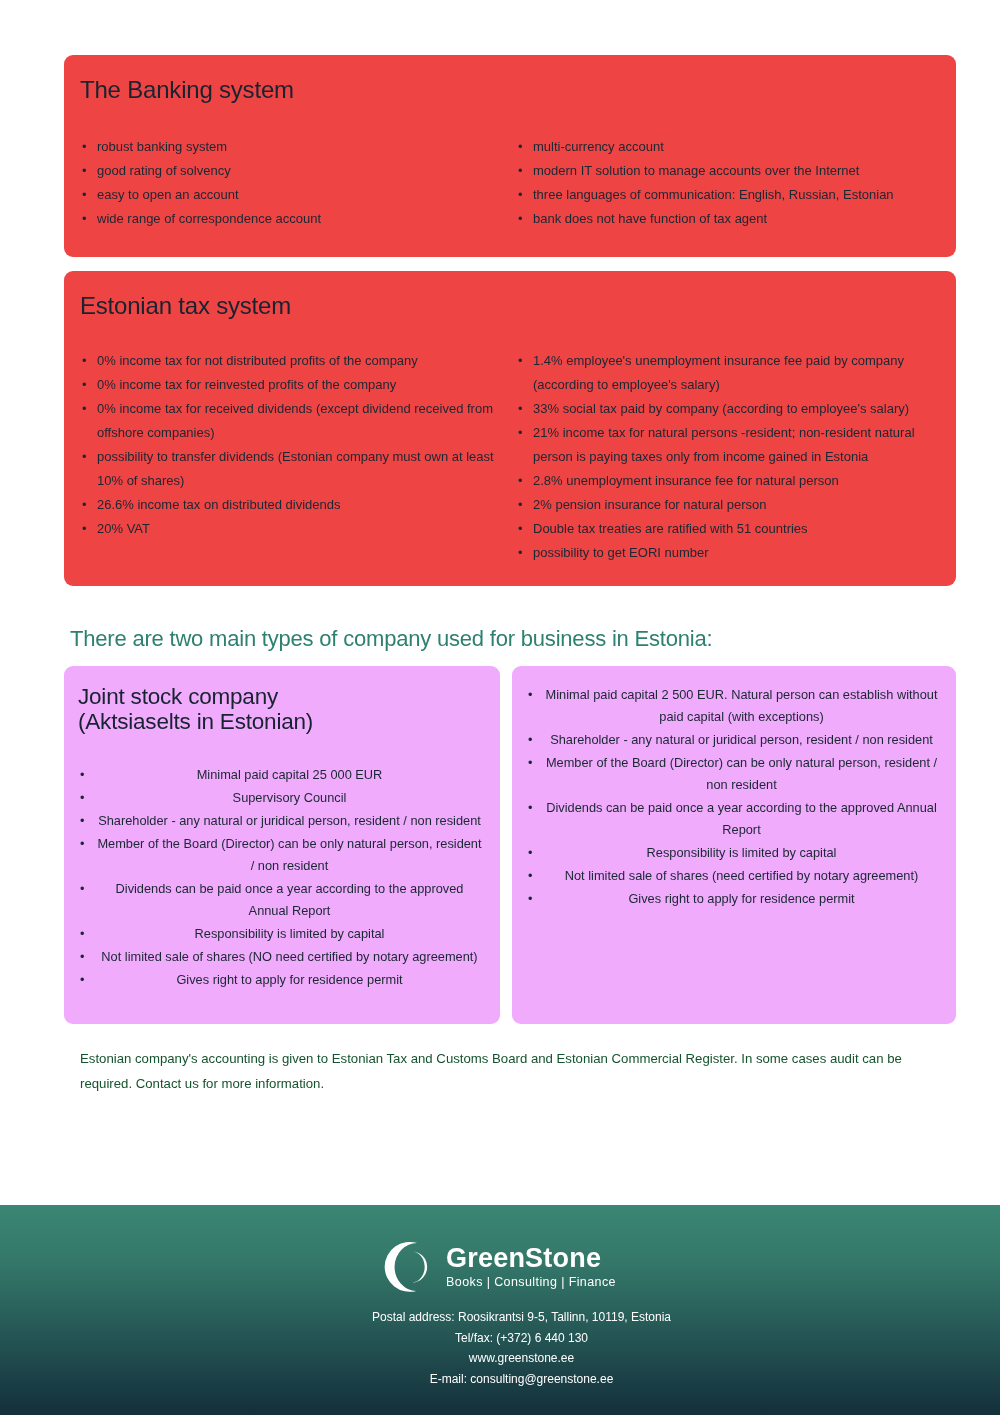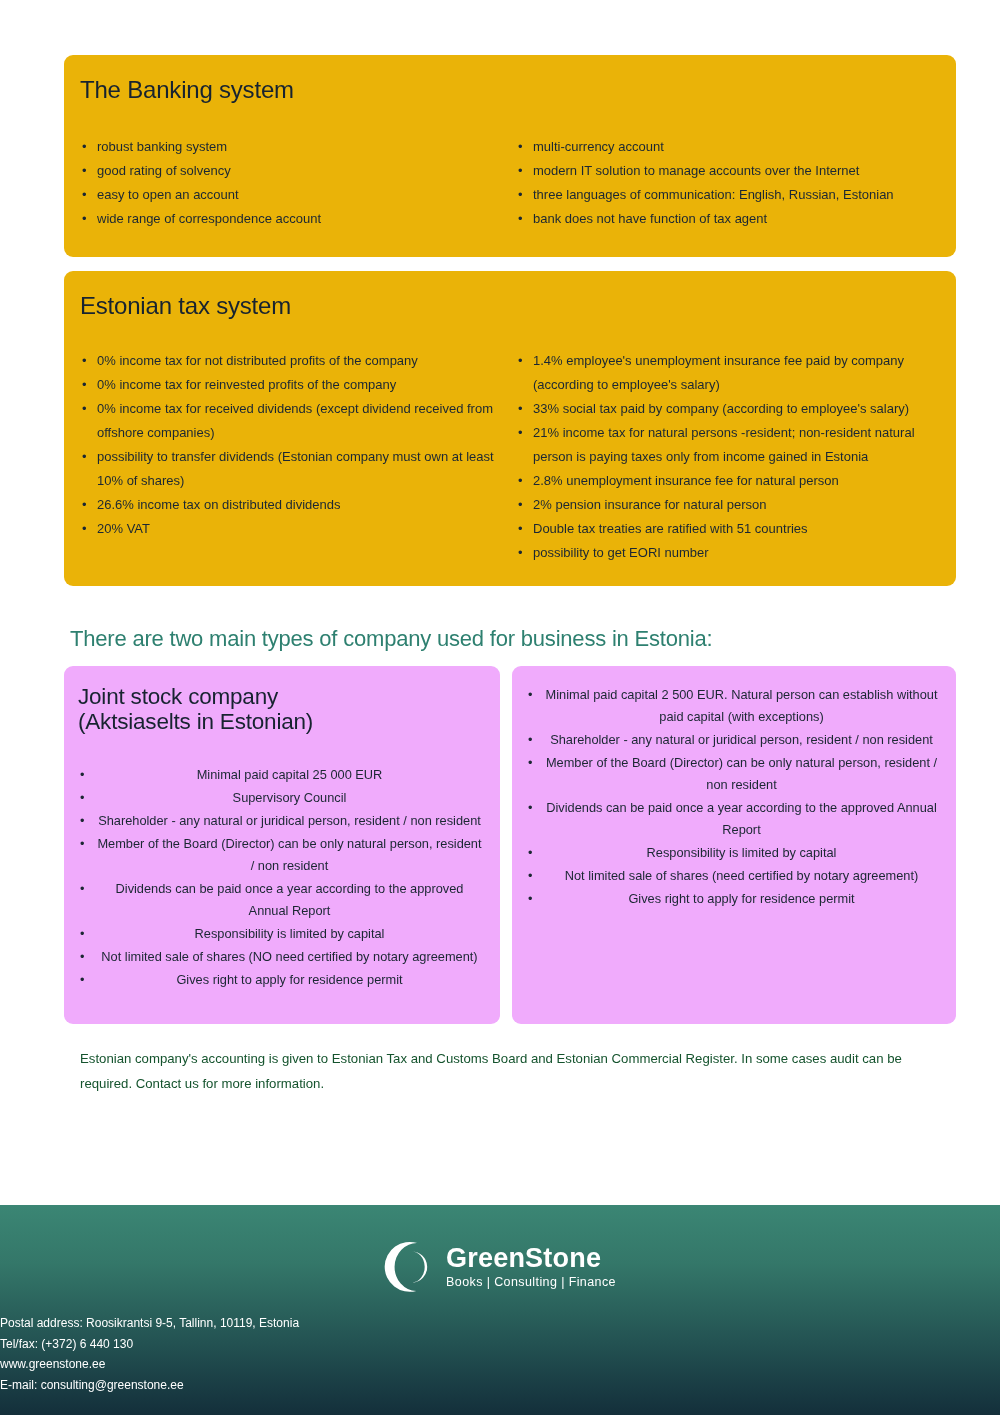--- a/index.html
+++ b/index.html
@@ -5,21 +5,21 @@
   html,body{margin:0;padding:0;}
   body{
     width:1000px;height:1415px;position:relative;background:#ffffff;
     font-family:"Liberation Sans", sans-serif;overflow:hidden;
     -webkit-font-smoothing:antialiased;
   }
   .page{position:relative;width:1000px;height:1415px;}
 
   
   .card{
-    background:#eab308;border-radius:9px;color:#1a2531;
+    background:#ef4444;border-radius:9px;color:#1a2531;
     box-sizing:border-box;margin-left:64px;width:892px;
     padding:20px 18px 0 16px;overflow:hidden;
   }
   .card-title{
     margin:0;font-size:24px;line-height:30px;font-weight:400;
     color:#172330;letter-spacing:-0.2px;
   }
   .card.banking{margin-top:55px;height:202px;}
   .card.banking .card-title{margin-bottom:30px;}
   .card.tax{margin-top:14px;height:315px;}
@@ -72,21 +72,21 @@
   }
   .logo-row{
     display:flex;align-items:center;justify-content:center;
     padding-top:36px;gap:10px;
   }
   .logo-icon{width:52px;height:52px;display:inline-block;}
   .logo-icon svg{width:52px;height:52px;display:block;}
   .logo-text{display:flex;flex-direction:column;}
   .brand{font-size:27px;font-weight:700;line-height:28px;letter-spacing:0.2px;}
   .tagline{font-size:12.5px;font-weight:400;line-height:16px;letter-spacing:0.4px;margin-top:2px;}
-  .contact{margin-top:20px;text-align:left;font-size:12px;}
+  .contact{margin-top:14px;text-align:center;font-size:12px;padding-left:43px;}
   .contact div{line-height:20.5px;}
 </style>
 </head>
 <body>
 
 <div class="page">
 
   <section class="card banking">
     <h1 class="card-title">The Banking system</h1>
     <div class="cols">

